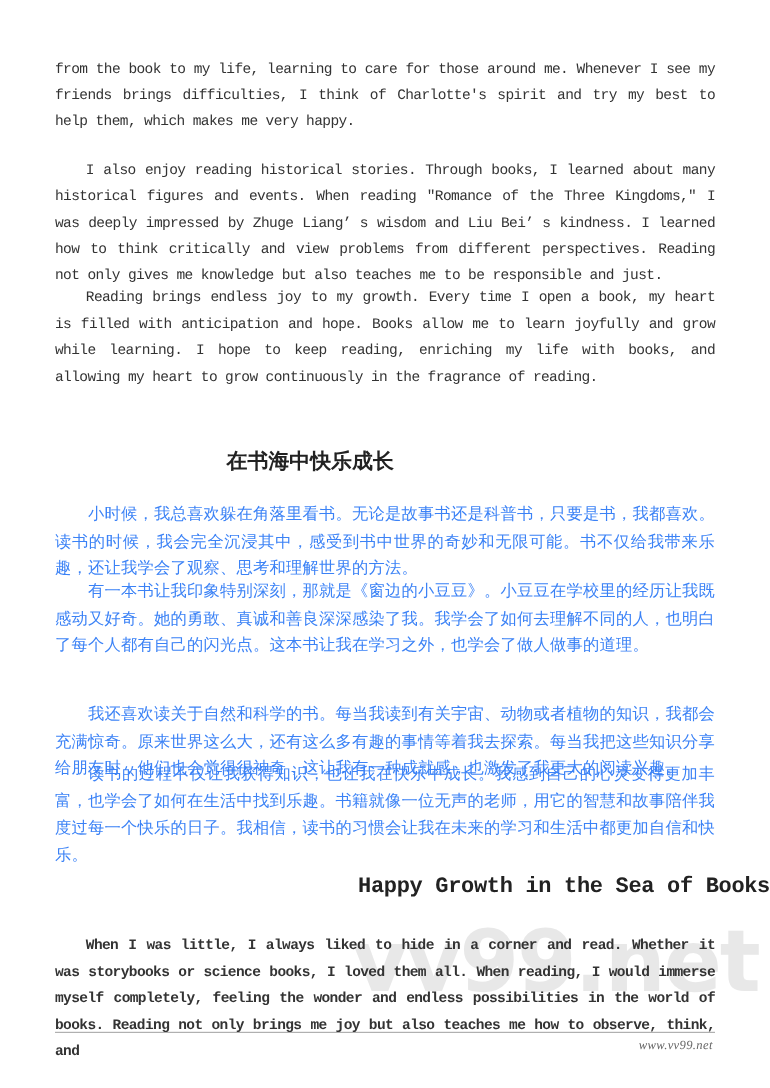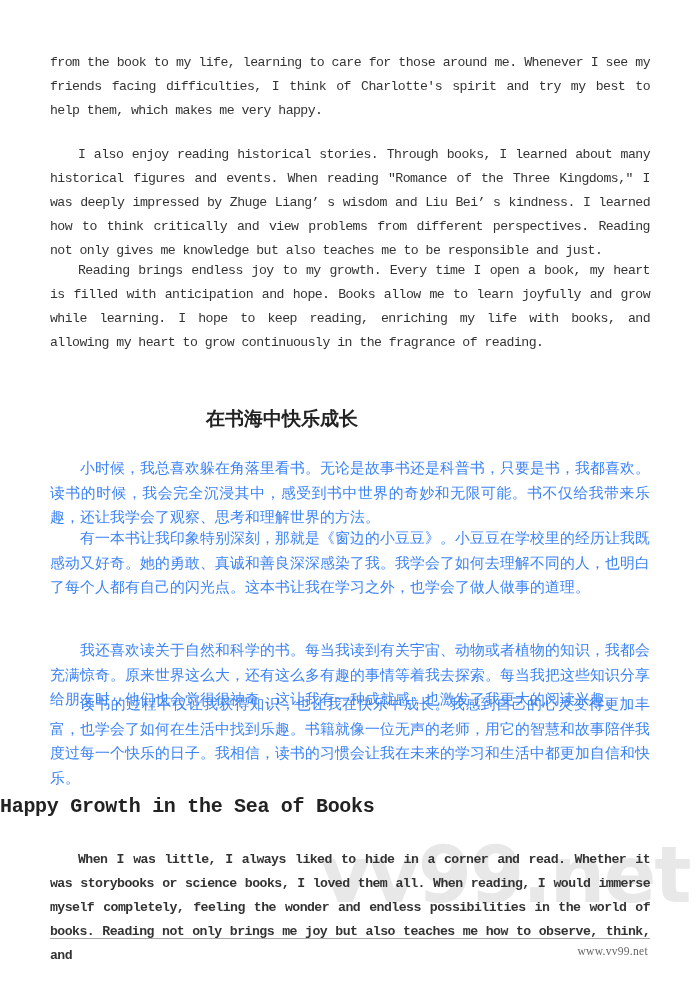--- a/index.html
+++ b/index.html
@@ -56,21 +56,21 @@
       font-size: 19px;
       font-weight: bold;
       color: #222;
       margin: 0;
     }
     .en-title {
       position: absolute;
       left: 0;
       width: 700px;
       top: 795px;
-      text-align: left;
+      text-align: right;
       font-family: "Liberation Mono", "DejaVu Sans Mono", monospace;
       font-size: 20px;
       color: #222;
       margin: 0;
       letter-spacing: -0.3px;
     }
     .watermark {
       position: absolute;
       left: 320px;
       top: 830px;
@@ -88,36 +88,37 @@
       top: 938px;
       width: 600px;
       height: 0;
       border-top: 1.5px solid #a8a8a8;
     }
     .footer-url {
       position: absolute;
       right: 52px;
       top: 945px;
       font-family: "Liberation Serif", "DejaVu Serif", serif;
+      font-style: italic;
       font-size: 11.5px;
       color: #666;
       letter-spacing: 0.3px;
     }
     .text-layer { position: relative; z-index: 1; }
   </style>
 </head>
 <body>
 
 <div class="page">
 
   <div class="watermark">vv99.net</div>
 
   <div class="text-layer">
 
-    <p class="en-para" style="top:51px;">from the book to my life, learning to care for those around me. Whenever I see my friends facing difficulties, I think of Charlotte's spirit and try my best to help them, which makes me very happy.</p>
+    <p class="en-para" style="top:51px;">from the book to my life, learning to care for those around me. Whenever I see my friends brings difficulties, I think of Charlotte's spirit and try my best to help them, which makes me very happy.</p>
     <p class="en-para indent" style="top:143px;">I also enjoy reading historical stories. Through books, I learned about many historical figures and events. When reading "Romance of the Three Kingdoms," I was deeply impressed by Zhuge Liang’ s wisdom and Liu Bei’ s kindness. I learned how to think critically and view problems from different perspectives. Reading not only gives me knowledge but also teaches me to be responsible and just.</p>
     <p class="en-para indent" style="top:259px;">Reading brings endless joy to my growth. Every time I open a book, my heart is filled with anticipation and hope. Books allow me to learn joyfully and grow while learning. I hope to keep reading, enriching my life with books, and allowing my heart to grow continuously in the fragrance of reading.</p>
 
     <h2 class="zh-title">在书海中快乐成长</h2>
     <p class="zh-para" style="top:456px;">小时候，我总喜欢躲在角落里看书。无论是故事书还是科普书，只要是书，我都喜欢。读书的时候，我会完全沉浸其中，感受到书中世界的奇妙和无限可能。书不仅给我带来乐趣，还让我学会了观察、思考和理解世界的方法。</p>
     <p class="zh-para" style="top:526px;">有一本书让我印象特别深刻，那就是《窗边的小豆豆》。小豆豆在学校里的经历让我既感动又好奇。她的勇敢、真诚和善良深深感染了我。我学会了如何去理解不同的人，也明白了每个人都有自己的闪光点。这本书让我在学习之外，也学会了做人做事的道理。</p>
     <p class="zh-para" style="top:638px;">我还喜欢读关于自然和科学的书。每当我读到有关宇宙、动物或者植物的知识，我都会充满惊奇。原来世界这么大，还有这么多有趣的事情等着我去探索。每当我把这些知识分享给朋友时，他们也会觉得很神奇，这让我有一种成就感，也激发了我更大的阅读兴趣。</p>
     <p class="zh-para" style="top:692px;">读书的过程不仅让我获得知识，也让我在快乐中成长。我感到自己的心灵变得更加丰富，也学会了如何在生活中找到乐趣。书籍就像一位无声的老师，用它的智慧和故事陪伴我度过每一个快乐的日子。我相信，读书的习惯会让我在未来的学习和生活中都更加自信和快乐。</p>
 
     <h2 class="en-title">Happy Growth in the Sea of Books</h2>

